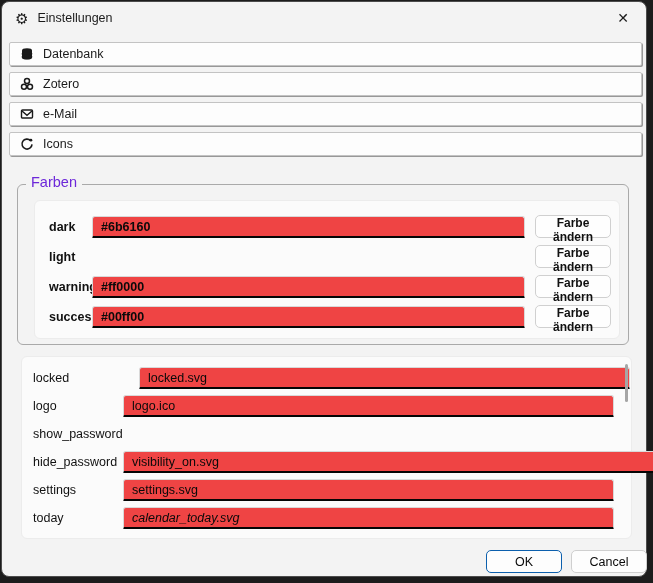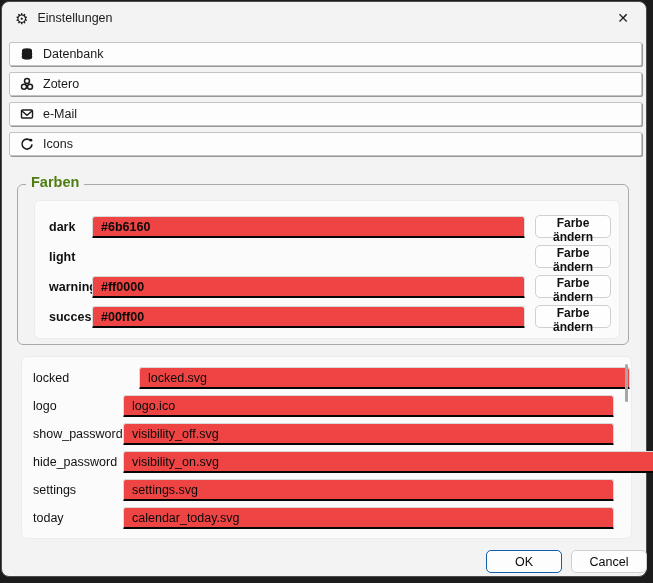--- a/index.html
+++ b/index.html
@@ -41,21 +41,21 @@
   }
   .section svg { flex: 0 0 auto; }
   
   .groupbox {
     position: absolute; left: 15px; top: 182px; width: 612px; height: 161px;
     border: 1px solid #a9a9a9; border-radius: 6px;
   }
   .groupbox-title {
     position: absolute; left: 24px; top: 172px;
     background: #f3f3f3; padding: 0 5px;
-    font-size: 14.5px; font-weight: bold; color: #4d7c0f;
+    font-size: 14.5px; font-weight: normal; color: #6d28d9;
   }
   .inner-panel {
     position: absolute; background: #fbfbfb;
     border: 1px solid #ececec; border-radius: 6px;
   }
   .panel-farben { left: 32px; top: 198px; width: 586px; height: 139px; }
   .panel-icons  { left: 19px; top: 354px; width: 611px; height: 183px; }
   
   .row-label {
     position: absolute; font-size: 12.5px; color: #111; white-space: nowrap;
@@ -164,29 +164,28 @@
 
   <div class="inner-panel panel-icons"></div>
 
   <span class="row-label" style="left:31px; top:369px">locked</span>
   <input class="lineedit" style="left: 121px; top: 365px; width: 491px; margin-left: 16px;" value="locked.svg">
 
   <span class="row-label" style="left:31px; top:397px">logo</span>
   <input class="lineedit" style="left: 121px; top: 393px; width: 491px;" value="logo.ico">
 
   <span class="row-label" style="left:31px; top:425px">show_password</span>
-  <input class="lineedit" style="left: 121px; top: 421px; width: 491px;" value="visibility_off.svg">
 
   <span class="row-label" style="left:31px; top:453px">hide_password</span>
   <input class="lineedit" style="left: 121px; top: 449px; width: 546px;" value="visibility_on.svg">
 
   <span class="row-label" style="left:31px; top:481px">settings</span>
   <input class="lineedit" style="left: 121px; top: 477px; width: 491px;" value="settings.svg">
 
   <span class="row-label" style="left:31px; top:509px">today</span>
-  <input class="lineedit" style="left: 121px; top: 505px; width: 491px;" value="calendar_today.svg">
+  <input class="lineedit" style="left: 121px; top: 505px; width: 491px; font-style: italic;" value="calendar_today.svg">
 
   <div class="scroll-thumb"></div>
 
   <button class="btn-footer btn-ok">OK</button>
   <button class="btn-footer btn-cancel">Cancel</button>
 
 </div>
 
 </body></html>

